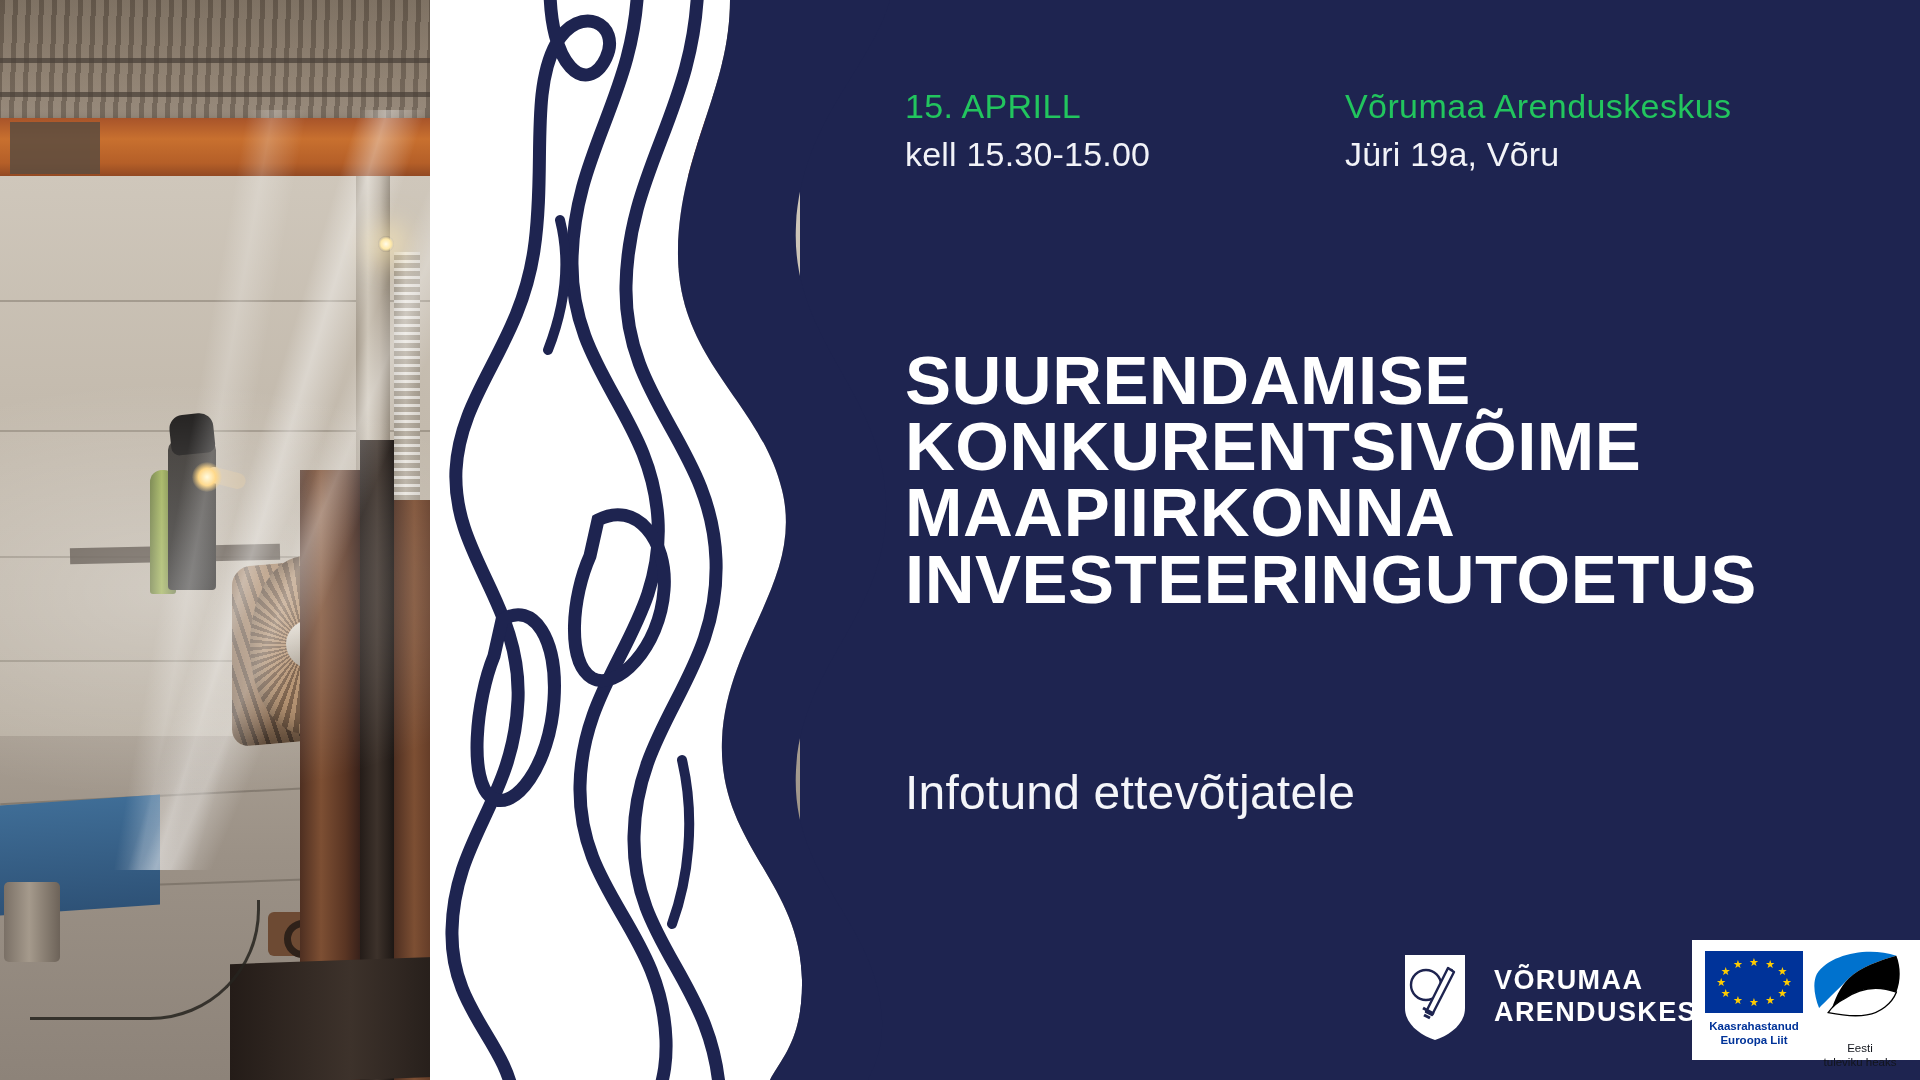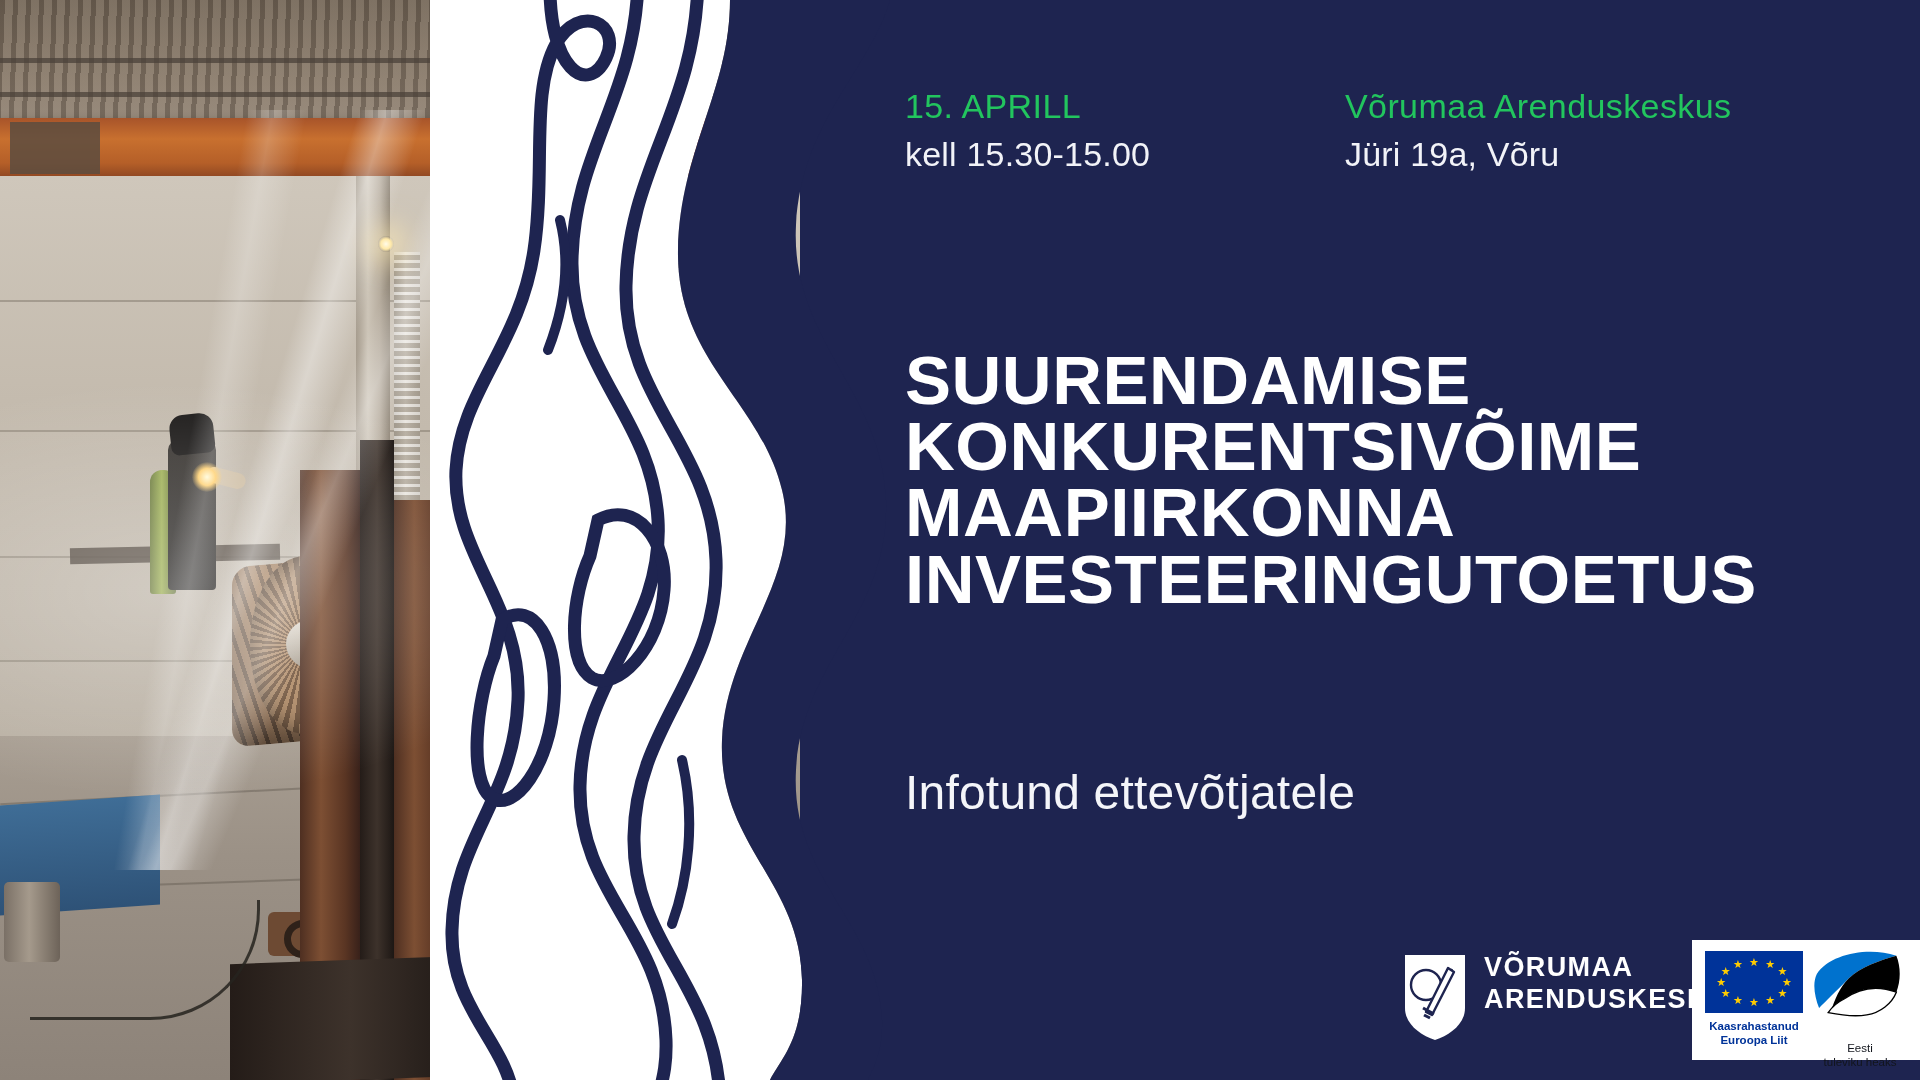--- a/index.html
+++ b/index.html
@@ -245,21 +245,21 @@
     color:#f4f5f9; font-weight:400; font-size:48px;
     letter-spacing:.2px; white-space:nowrap;
   }
 
   
   .logos {
     position:absolute; left:0; top:940px; width:1040px; height:130px;
   }
   .va-logo {
     position:absolute; left:522px; top:12px;
-    display:flex; align-items:flex-start; gap:16px;
+    display:flex; align-items:center; gap:26px;
   }
   .shield { width:66px; height:90px; }
   .va-words {
     color:#ffffff; font-weight:bold;
     font-size:27px; line-height:1.18; letter-spacing:1.4px;
   }
   .eu-block {
     position:absolute; left:812px; top:0;
     width:228px; height:120px;
     background:#ffffff;

